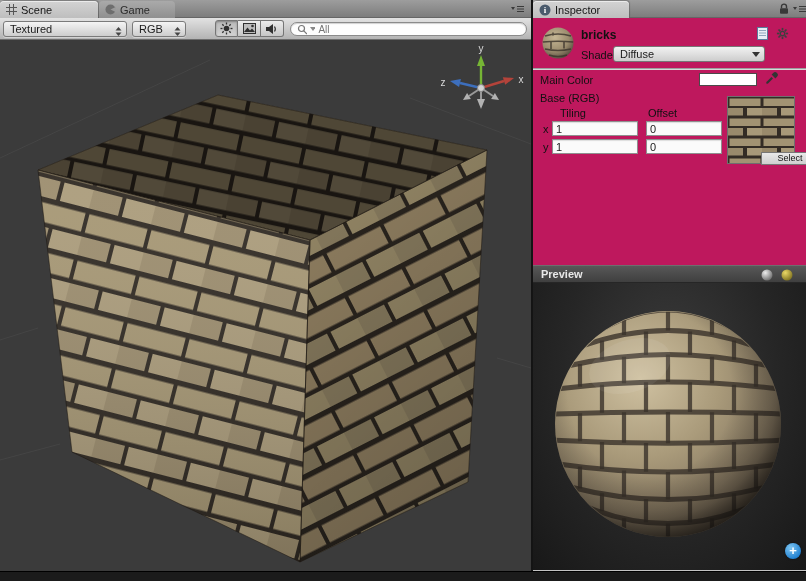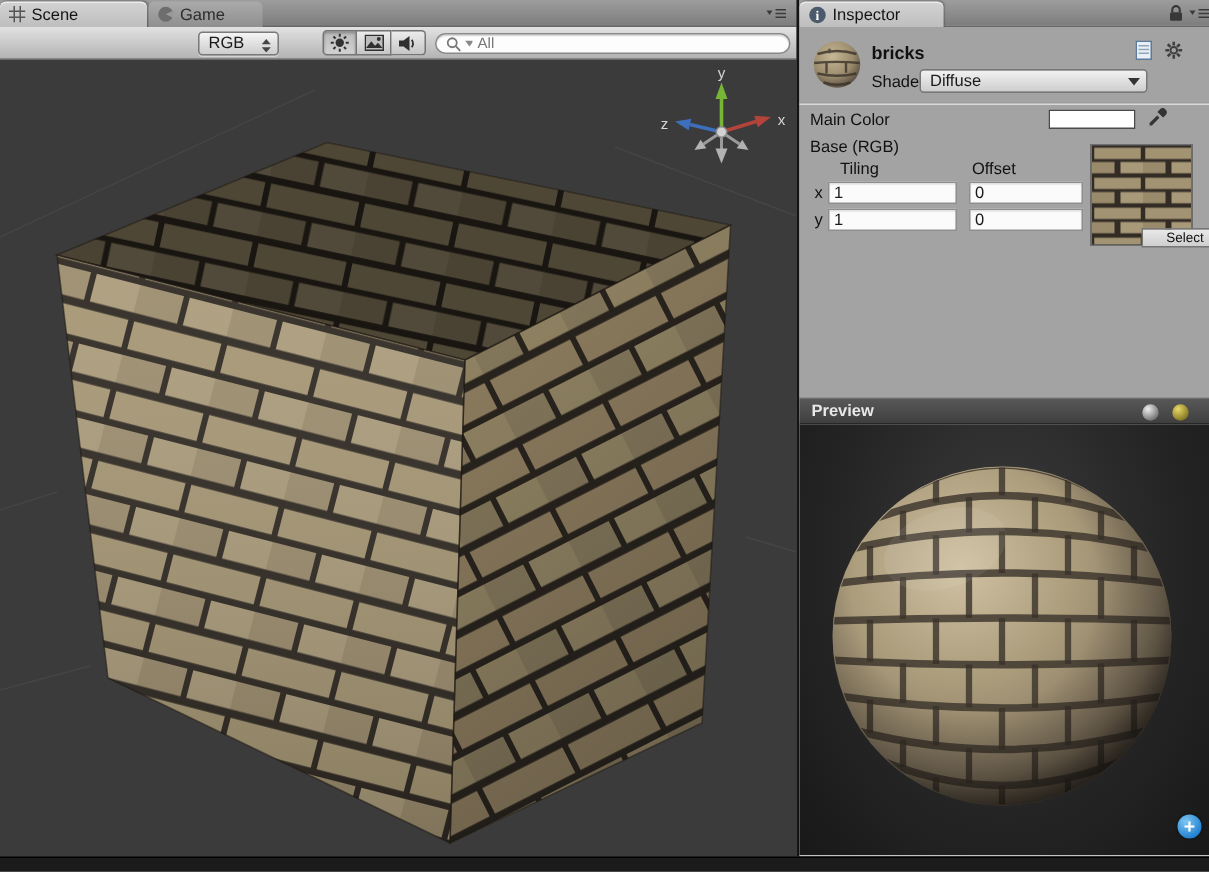--- a/index.html
+++ b/index.html
@@ -78,20 +78,27 @@
             <g stroke="#3a3a3a" stroke-width="1">
               <line x1="7" y1="3.5" x2="14" y2="3.5"></line>
               <line x1="7" y1="6" x2="14" y2="6"></line>
               <line x1="7" y1="8.5" x2="14" y2="8.5"></line>
             </g>
           </svg>
       </div>
     </div>
 
     <div class="toolbar">
+      <div class="dd" style="left:3px;width:124px;">
+        <span>Textured</span>
+        <span class="caret"><svg width="7" height="9">
+              <path d="M3.5 0 L6.5 3.5 H0.5 Z" fill="#444"></path>
+              <path d="M3.5 9 L0.5 5.5 H6.5 Z" fill="#444"></path>
+            </svg></span>
+      </div>
       <div class="dd" style="left:132px;width:54px;">
         <span>RGB</span>
         <span class="caret"><svg width="7" height="9">
               <path d="M3.5 0 L6.5 3.5 H0.5 Z" fill="#444"></path>
               <path d="M3.5 9 L0.5 5.5 H6.5 Z" fill="#444"></path>
             </svg></span>
       </div>
       <div class="tbtn first pressed" style="left:215px;">
         <svg width="13" height="13" viewBox="-6.5 -6.5 13 13">
             <circle r="2.8" fill="#303030"></circle>
@@ -242,21 +249,21 @@
             <path d="M1 4 L5 4 L3 7 Z" fill="#3a3a3a"></path>
             <g stroke="#3a3a3a" stroke-width="1">
               <line x1="7" y1="3.5" x2="14" y2="3.5"></line>
               <line x1="7" y1="6" x2="14" y2="6"></line>
               <line x1="7" y1="8.5" x2="14" y2="8.5"></line>
             </g>
           </svg>
       </div>
     </div>
 
-    <div style="position:relative;width:273px;height:247px;background:#a3a3a3;">
+    <div style="position:relative;width:273px;height:247px;background:#be185d;">
       <div style="position:absolute;left:8px;top:8px;width:34px;height:34px;">
         <svg width="34" height="34" viewBox="-17 -17 34 34">
           <defs>
               <radialGradient id="mi" cx="40%" cy="32%" r="75%">
                 <stop offset="0" stop-color="#c6b795"></stop>
                 <stop offset="0.6" stop-color="#9a8b6d"></stop>
                 <stop offset="1" stop-color="#4e443a"></stop>
               </radialGradient>
             </defs>
           <circle r="15.5" fill="url(#mi)"></circle>

